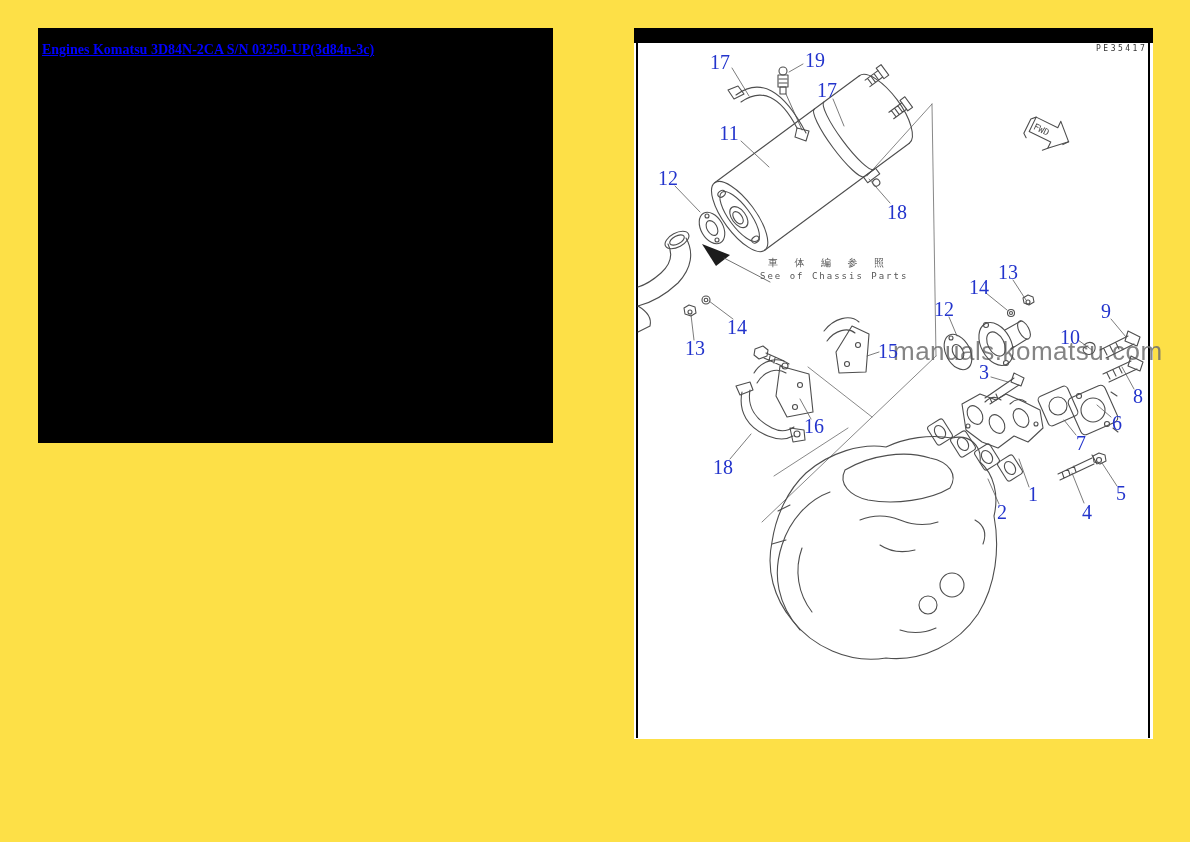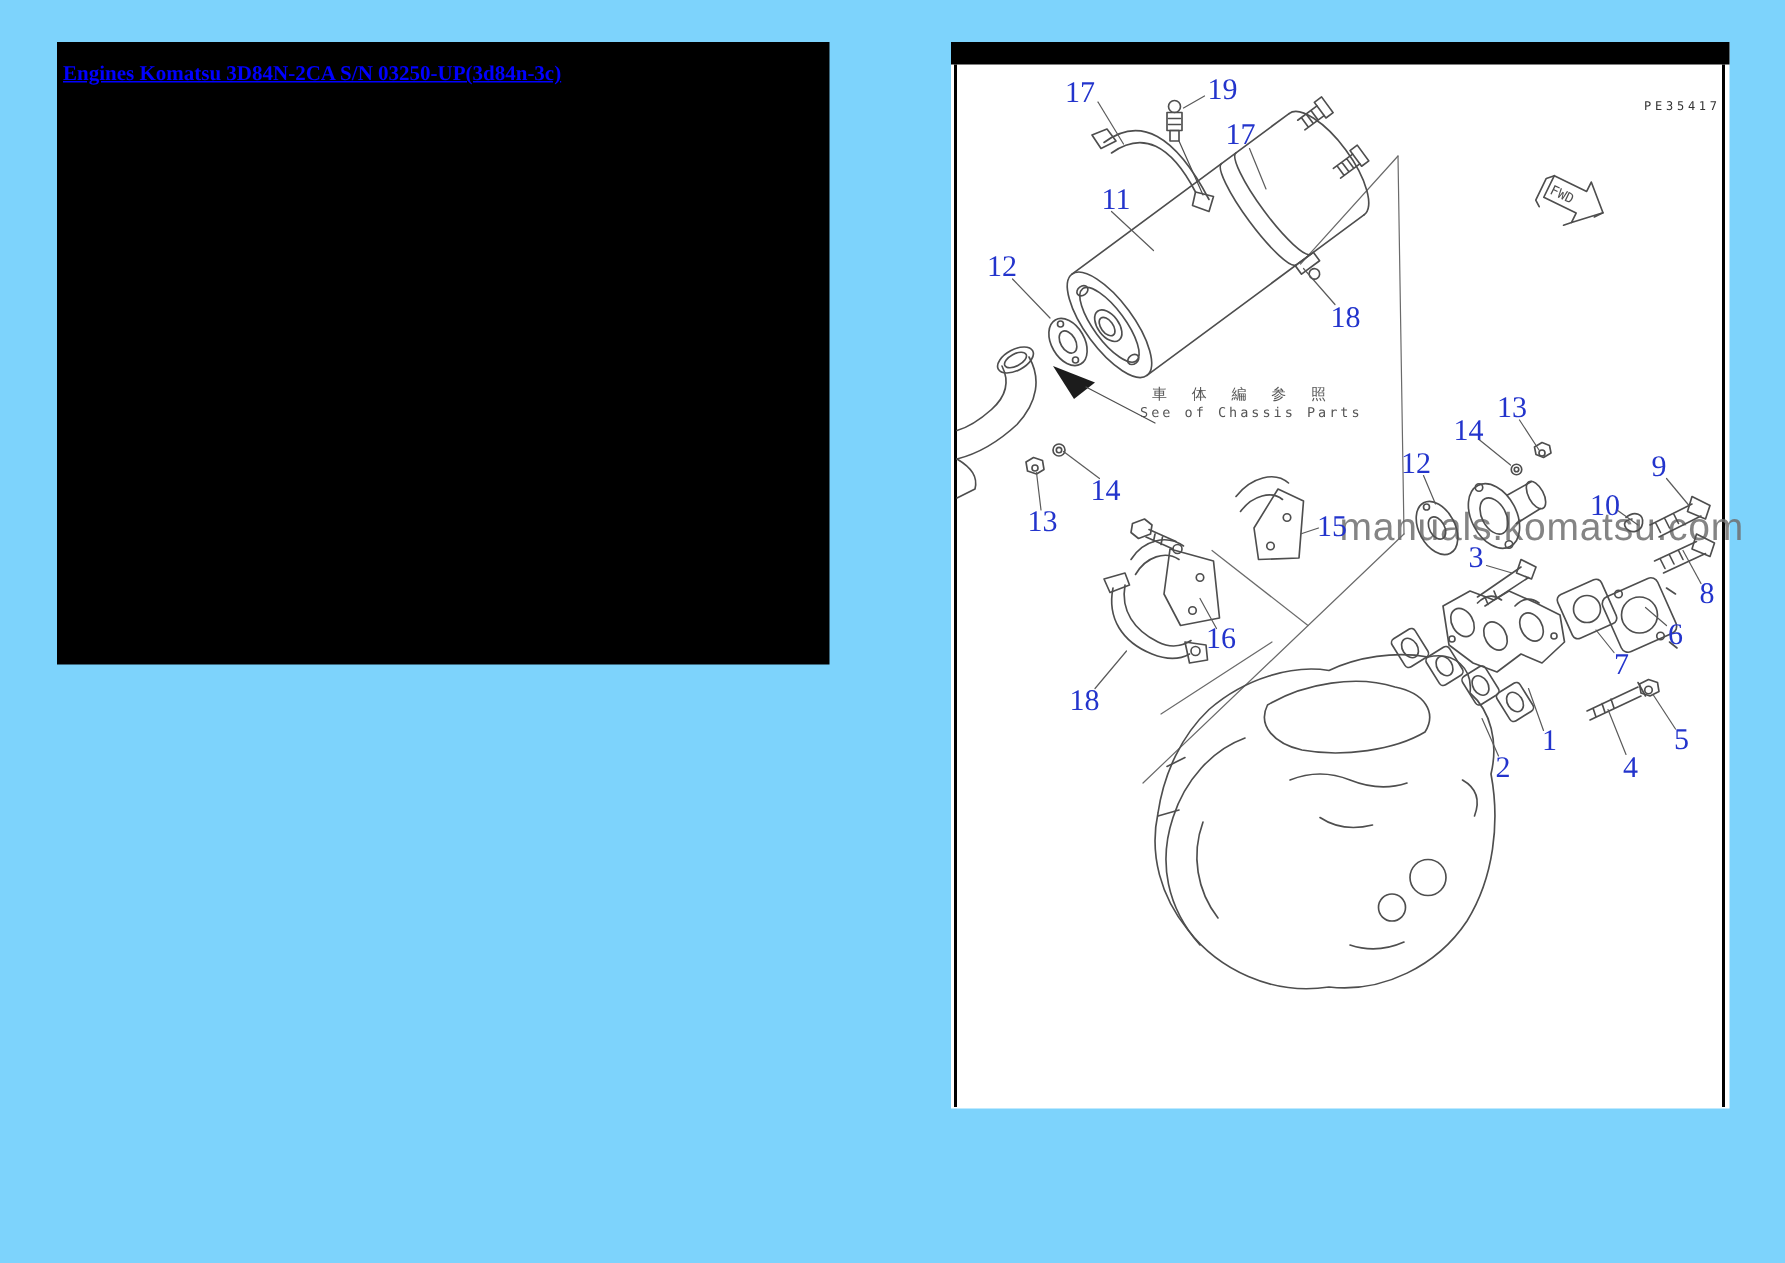--- a/index.html
+++ b/index.html
@@ -1,29 +1,29 @@
 <!DOCTYPE html>
 <html><head>
 <meta charset="utf-8">
 <style>
   html,body{margin:0;padding:0;background:#ffffff;}
-  #canvas{position:relative;width:1190px;height:842px;background:#7dd3fc;overflow:hidden;
+  #canvas{position:relative;width:1190px;height:842px;background:#fde047;overflow:hidden;
           font-family:"Liberation Sans",sans-serif;}
   
   #left-panel{position:absolute;left:38px;top:28px;width:515px;height:415px;background:#000000;}
   #engine-link{position:absolute;left:4px;top:14px;font-family:"Liberation Serif",serif;
                font-weight:bold;font-size:14px;color:#0000ff;text-decoration:underline;
                white-space:nowrap;cursor:pointer;}
   
   #page{position:absolute;left:634px;top:28px;width:519px;height:711px;background:#ffffff;}
   #page-topbar{position:absolute;left:0;top:0;width:519px;height:15px;background:#000000;}
   .page-border{position:absolute;top:15px;bottom:1px;width:2px;background:#000000;}
   #page-border-left{left:2px;}
   #page-border-right{left:514px;}
-  #plate-code{position:absolute;left:1096px;top:66px;font-family:"DejaVu Sans Mono",monospace;
+  #plate-code{position:absolute;left:1096px;top:44px;font-family:"DejaVu Sans Mono",monospace;
               font-size:8px;letter-spacing:2.5px;color:#333333;}
   #watermark{position:absolute;left:893px;top:336px;font-family:"Liberation Sans",sans-serif;
              font-size:26px;color:#6f6f6f;opacity:.85;letter-spacing:.5px;white-space:nowrap;}
   #note-jp{position:absolute;left:768px;top:256px;font-family:Liberation Serif, serif;
            font-size:10px;letter-spacing:7px;color:#555555;white-space:nowrap;}
   #note-en{position:absolute;left:760px;top:271px;font-family:"DejaVu Sans Mono",monospace;
            font-size:9px;letter-spacing:2px;color:#555555;white-space:nowrap;}
   #artwork{position:absolute;left:0;top:0;pointer-events:none;}
   #callouts{position:absolute;left:0;top:0;width:100%;height:100%;}
   .callout{position:absolute;transform:translate(-50%,-50%);
@@ -257,21 +257,21 @@
       <line x1="1117" y1="486" x2="1102" y2="463"></line>
       <line x1="999" y1="504" x2="988" y2="479"></line>
       <line x1="1084" y1="503" x2="1072" y2="473"></line>
     </g>
   </svg>
 
   <div id="callouts">
       <span class="callout" style="left: 720px; top: 62px; color: rgb(35, 52, 204);">17</span>
       <span class="callout" style="left: 815px; top: 60px; color: rgb(35, 52, 204);">19</span>
       <span class="callout" style="left: 827px; top: 90px; color: rgb(35, 52, 204);">17</span>
-      <span class="callout" style="left: 729px; top: 133px; color: rgb(35, 52, 204); margin-left: 15px;">11</span>
+      <span class="callout" style="left: 729px; top: 133px; color: rgb(35, 52, 204);">11</span>
       <span class="callout" style="left: 668px; top: 178px; color: rgb(35, 52, 204);">12</span>
       <span class="callout" style="left: 897px; top: 212px; color: rgb(35, 52, 204);">18</span>
       <span class="callout" style="left: 1008px; top: 272px; color: rgb(35, 52, 204);">13</span>
       <span class="callout" style="left: 979px; top: 287px; color: rgb(35, 52, 204);">14</span>
       <span class="callout" style="left: 944px; top: 309px; color: rgb(35, 52, 204);">12</span>
       <span class="callout" style="left: 1106px; top: 311px; color: rgb(35, 52, 204);">9</span>
       <span class="callout" style="left: 1070px; top: 337px; color: rgb(35, 52, 204);">10</span>
       <span class="callout" style="left: 737px; top: 327px; color: rgb(35, 52, 204);">14</span>
       <span class="callout" style="left: 695px; top: 348px; color: rgb(35, 52, 204);">13</span>
       <span class="callout" style="left: 888px; top: 351px; color: rgb(35, 52, 204);">15</span>

